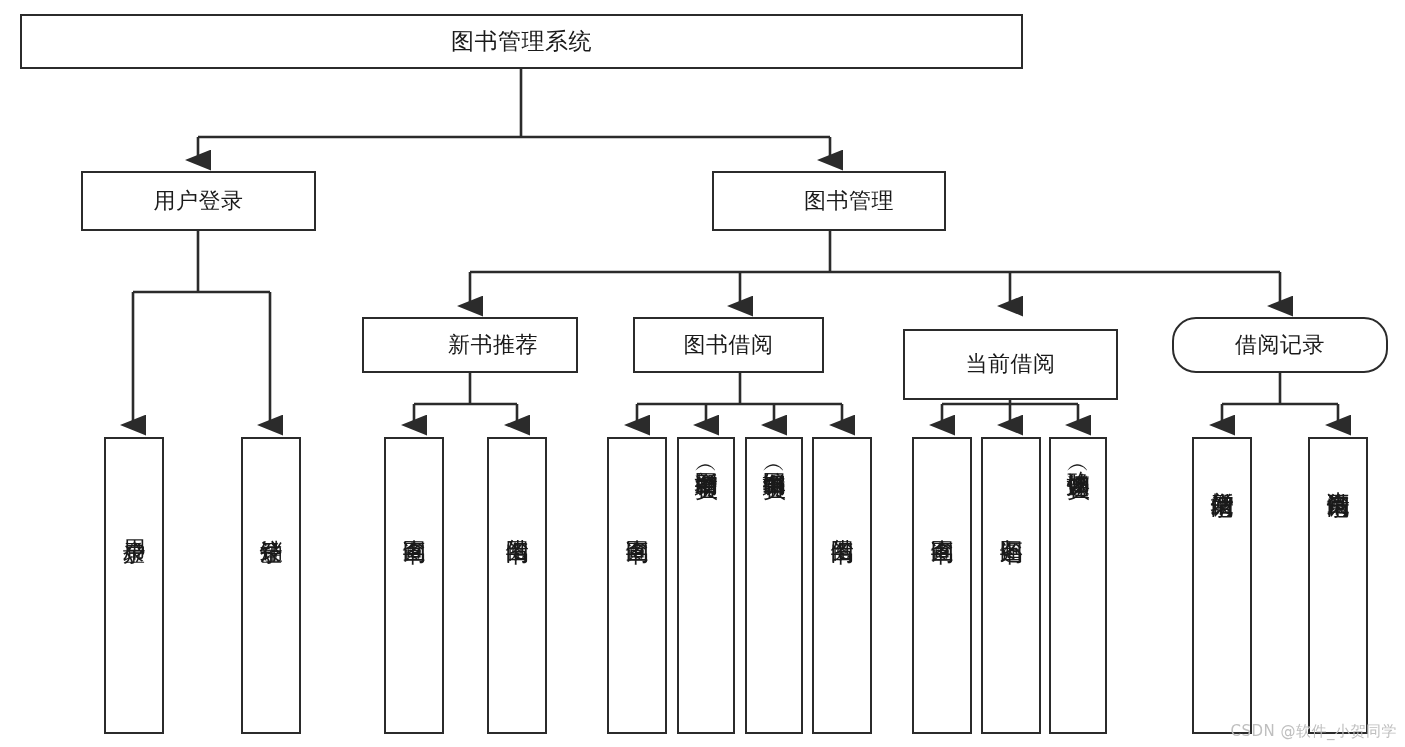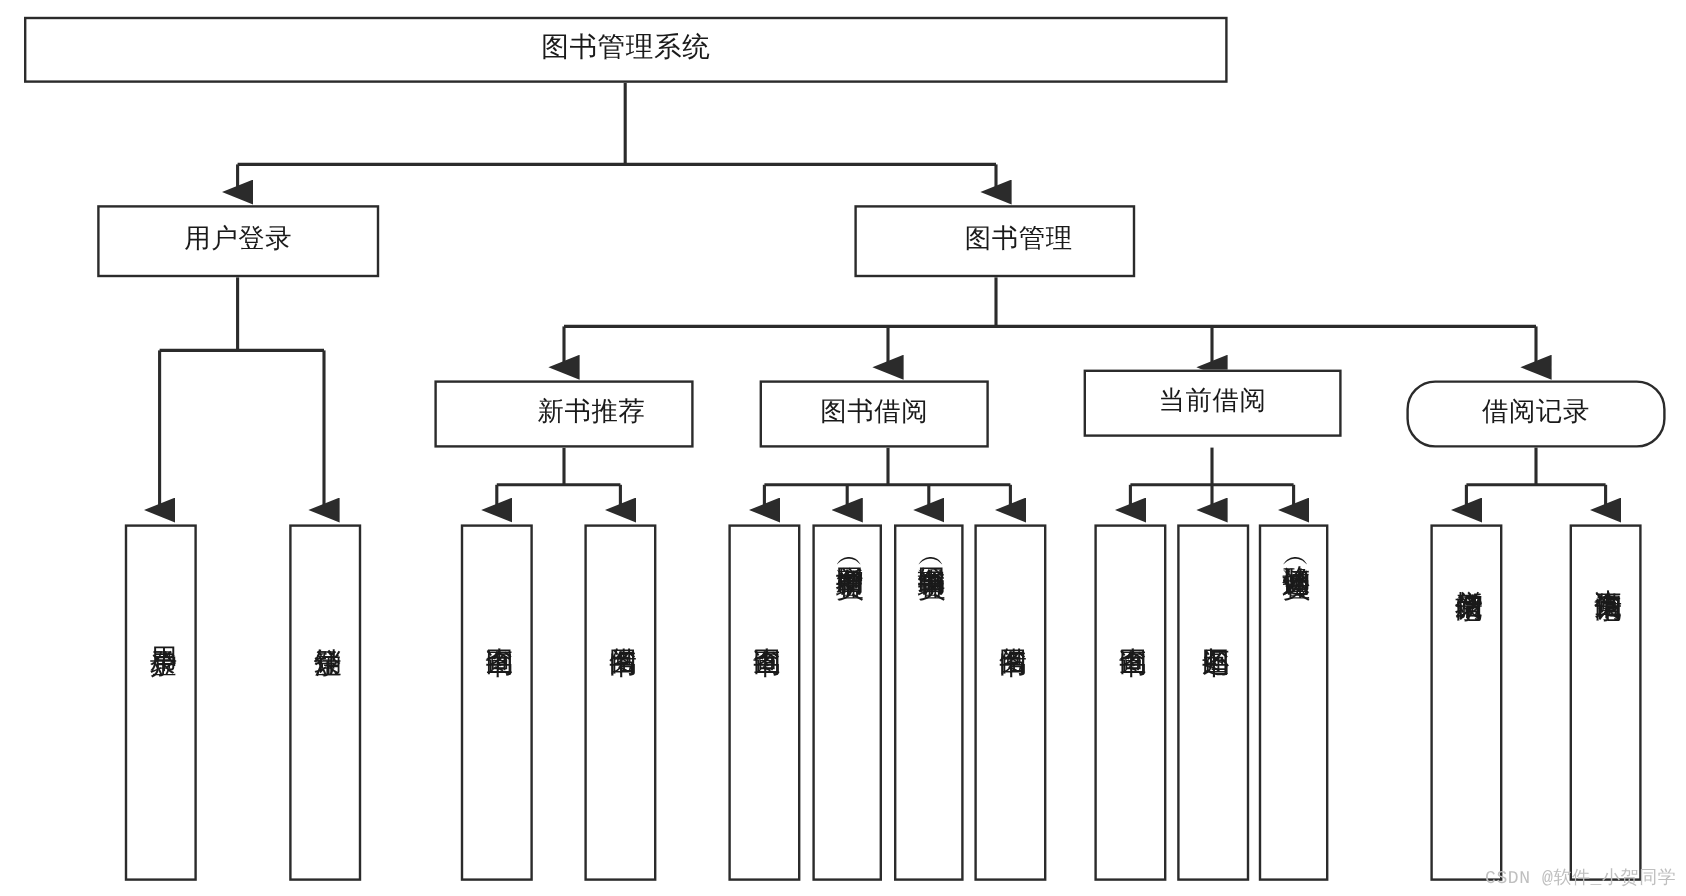--- a/index.html
+++ b/index.html
@@ -9,21 +9,20 @@
   }
   body {
     font-family: "DejaVu Sans", "Liberation Sans", sans-serif;
   }
   #canvas {
     position: relative;
     width: 1405px;
     height: 747px;
     background: #ffffff;
     overflow: hidden;
-    font-family: Liberation Mono, monospace;
   }
   svg#wires {
     position: absolute;
     left: 0;
     top: 0;
     width: 1405px;
     height: 747px;
     pointer-events: none;
   }
   .node {
@@ -149,21 +148,21 @@
   <div class="node horiz" style="left:712px; top:171px; width:234px; height:60px;padding-left:40px;">
     <span class="lbl">图书管理</span>
   </div>
 
   <div class="node horiz" style="left:362px; top:317px; width:216px; height:56px;padding-left:46px;">
     <span class="lbl">新书推荐</span>
   </div>
   <div class="node horiz" style="left:633px; top:317px; width:191px; height:56px;">
     <span class="lbl">图书借阅</span>
   </div>
-  <div class="node horiz" style="left:903px; top:308px; width:215px; height:56px;">
+  <div class="node horiz" style="left:903px; top:329px; width:215px; height:71px;">
     <span class="lbl">当前借阅</span>
   </div>
   <div class="node horiz" style="left:1172px; top:317px; width:216px; height:56px;border-radius:24px;">
     <span class="lbl">借阅记录</span>
   </div>
 
   <div class="node vert mid" style="left:104px; top:437px; width:60px; height:297px;">
     <span class="lbl">用户登录</span>
   </div>
   <div class="node vert mid" style="left:241px; top:437px; width:60px; height:297px;">

